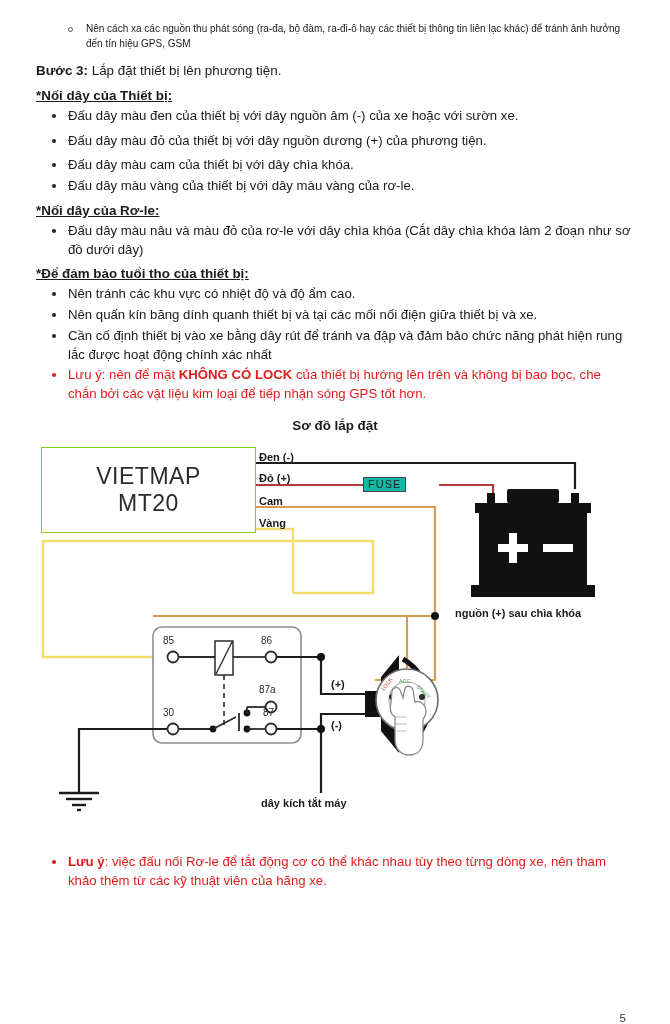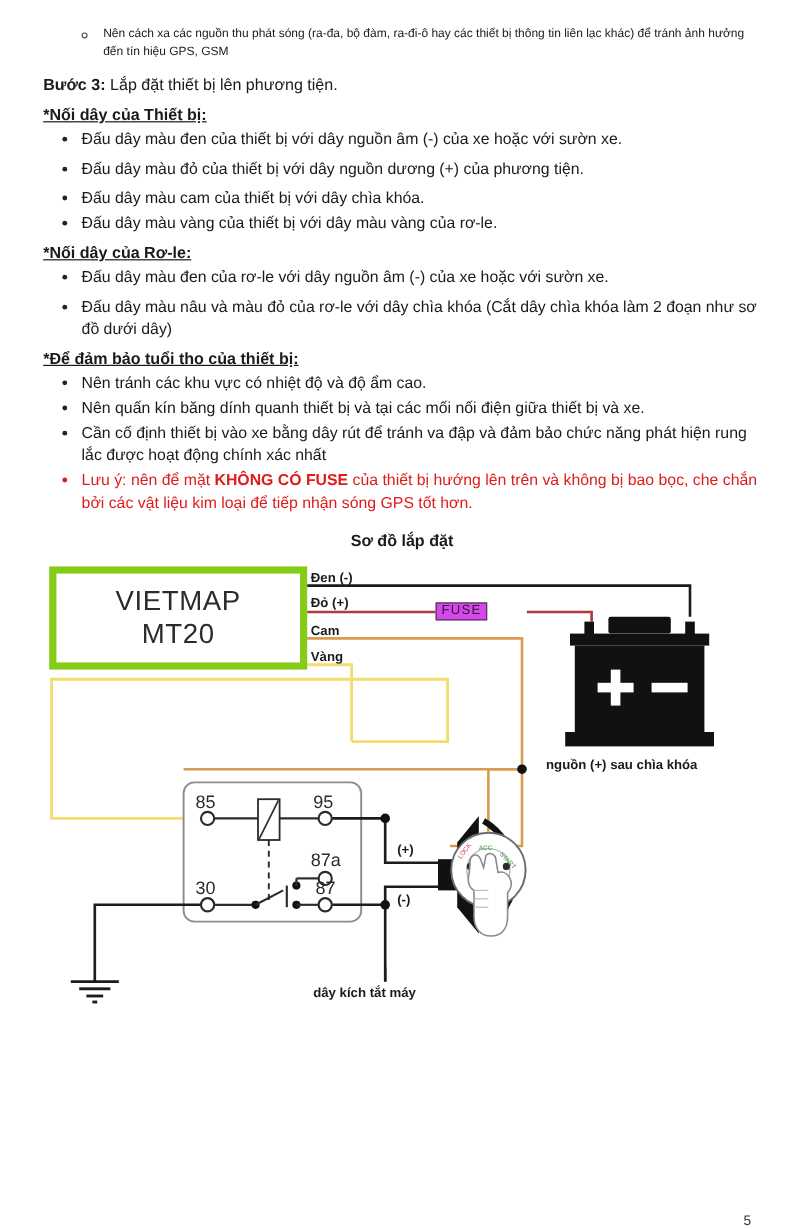--- a/index.html
+++ b/index.html
@@ -77,37 +77,37 @@
 
   .dlabel {
     position: absolute;
     font-size: 11px;
     font-weight: bold;
     color: #1a1a1a;
     white-space: nowrap;
   }
   .term {
     position: absolute;
-    font-size: 15px;
+    font-size: 10px;
     color: #2b2b2b;
     white-space: nowrap;
   }
   .fusebox {
     position: absolute;
     border: 1px solid #444;
-    background: #d946ef;
+    background: #14b8a6;
     font-size: 11px;
     letter-spacing: 1px;
     padding: 0 4px 1px 4px;
     color: #222;
     font-family: "Liberation Sans", sans-serif;
   }
   .devbox {
     position: absolute;
-    border: 6px solid #84cc16;
+    border: 1px solid #84cc16;
     background: #fff;
     display: flex; flex-direction: column;
     align-items: center; justify-content: center;
   }
   .devbox span {
     font-size: 23px;
     letter-spacing: 0.5px;
     color: #2b2b2b;
     line-height: 1.18;
   }
@@ -136,30 +136,29 @@
   <div class="subhead">*Nối dây của Thiết bị:</div>
   <ul class="bl">
     <li><span>Đấu dây màu đen của thiết bị với dây nguồn âm (-) của xe hoặc với sườn xe.</span></li>
     <li><span>Đấu dây màu đỏ của thiết bị với dây nguồn dương (+) của phương tiện.</span></li>
     <li class="tight"><span>Đấu dây màu cam của thiết bị với dây chìa khóa.</span></li>
     <li class="tight"><span>Đấu dây màu vàng của thiết bị với dây màu vàng của rơ-le.</span></li>
   </ul>
 
   <div class="subhead tight">*Nối dây của Rơ-le:</div>
   <ul class="bl">
-    <li><span>Đấu dây màu đen của rơ-le với dây nguồn âm (-) của xe hoặc với sườn xe.</span></li>
     <li><span>Đấu dây màu nâu và màu đỏ của rơ-le với dây chìa khóa (Cắt dây chìa khóa làm 2 đoạn như sơ đồ dưới dây)</span></li>
   </ul>
 
   <div class="subhead tight">*Để đảm bảo tuổi tho của thiết bị:</div>
   <ul class="bl">
     <li class="tight"><span>Nên tránh các khu vực có nhiệt độ và độ ẩm cao.</span></li>
     <li class="tight"><span>Nên quấn kín băng dính quanh thiết bị và tại các mối nối điện giữa thiết bị và xe.</span></li>
     <li class="tight"><span>Cần cố định thiết bị vào xe bằng dây rút để tránh va đập và đảm bảo chức năng phát hiện rung lắc được hoạt động chính xác nhất</span></li>
-    <li class="red"><span>Lưu ý: nên để mặt </span><b>KHÔNG CÓ FUSE</b><span> của thiết bị hướng lên trên và không bị bao bọc, che chắn bởi các vật liệu kim loại để tiếp nhận sóng GPS tốt hơn.</span></li>
+    <li class="red"><span>Lưu ý: nên để mặt </span><b>KHÔNG CÓ LOCK</b><span> của thiết bị hướng lên trên và không bị bao bọc, che chắn bởi các vật liệu kim loại để tiếp nhận sóng GPS tốt hơn.</span></li>
   </ul>
 
   <div class="dia-title">Sơ đồ lắp đặt</div>
 
   <div class="diagram">
 
     <svg width="600" height="390" viewBox="0 0 600 390">
 
       <g stroke="#1c1c1c" stroke-width="2.2" fill="none">
         <path d="M220 22 L540 22 L540 48"></path>
@@ -283,26 +282,29 @@
     <div class="dlabel" style="left:224px; top:10px;">Đen (-)</div>
     <div class="dlabel" style="left:224px; top:31px;">Đỏ (+)</div>
     <div class="dlabel" style="left:224px; top:54px;">Cam</div>
     <div class="dlabel" style="left:224px; top:76px;">Vàng</div>
 
     <div class="fusebox" style="left:328px; top:36px;">FUSE</div>
 
     <div class="dlabel" style="left:420px; top:166px;text-align:center;">nguồn (+) sau chìa khóa</div>
 
     <div class="term" style="left:128px; top:194px;">85</div>
-    <div class="term" style="left:226px; top:194px;">95</div>
+    <div class="term" style="left:226px; top:194px;">86</div>
     <div class="term" style="left:224px; top:243px;text-align:right;">87a</div>
     <div class="term" style="left:128px; top:266px;">30</div>
     <div class="term" style="left:228px; top:266px;">87</div>
 
     <div class="dlabel" style="left:296px; top:237px;">(+)</div>
     <div class="dlabel" style="left:296px; top:278px;">(-)</div>
 
     <div class="dlabel" style="left:226px; top:356px;">dây kích tắt máy</div>
   </div>
 
+  <ul class="bl" style="margin-top:22px;">
+    <li class="red"><b>Lưu ý</b><span>: việc đấu nối Rơ-le để tắt động cơ có thể khác nhau tùy theo từng dòng xe, nên tham khảo thêm từ các kỹ thuật viên của hãng xe.</span></li>
+  </ul>
 
   <div class="pg">5</div>
 </div>
 
 </body></html>

